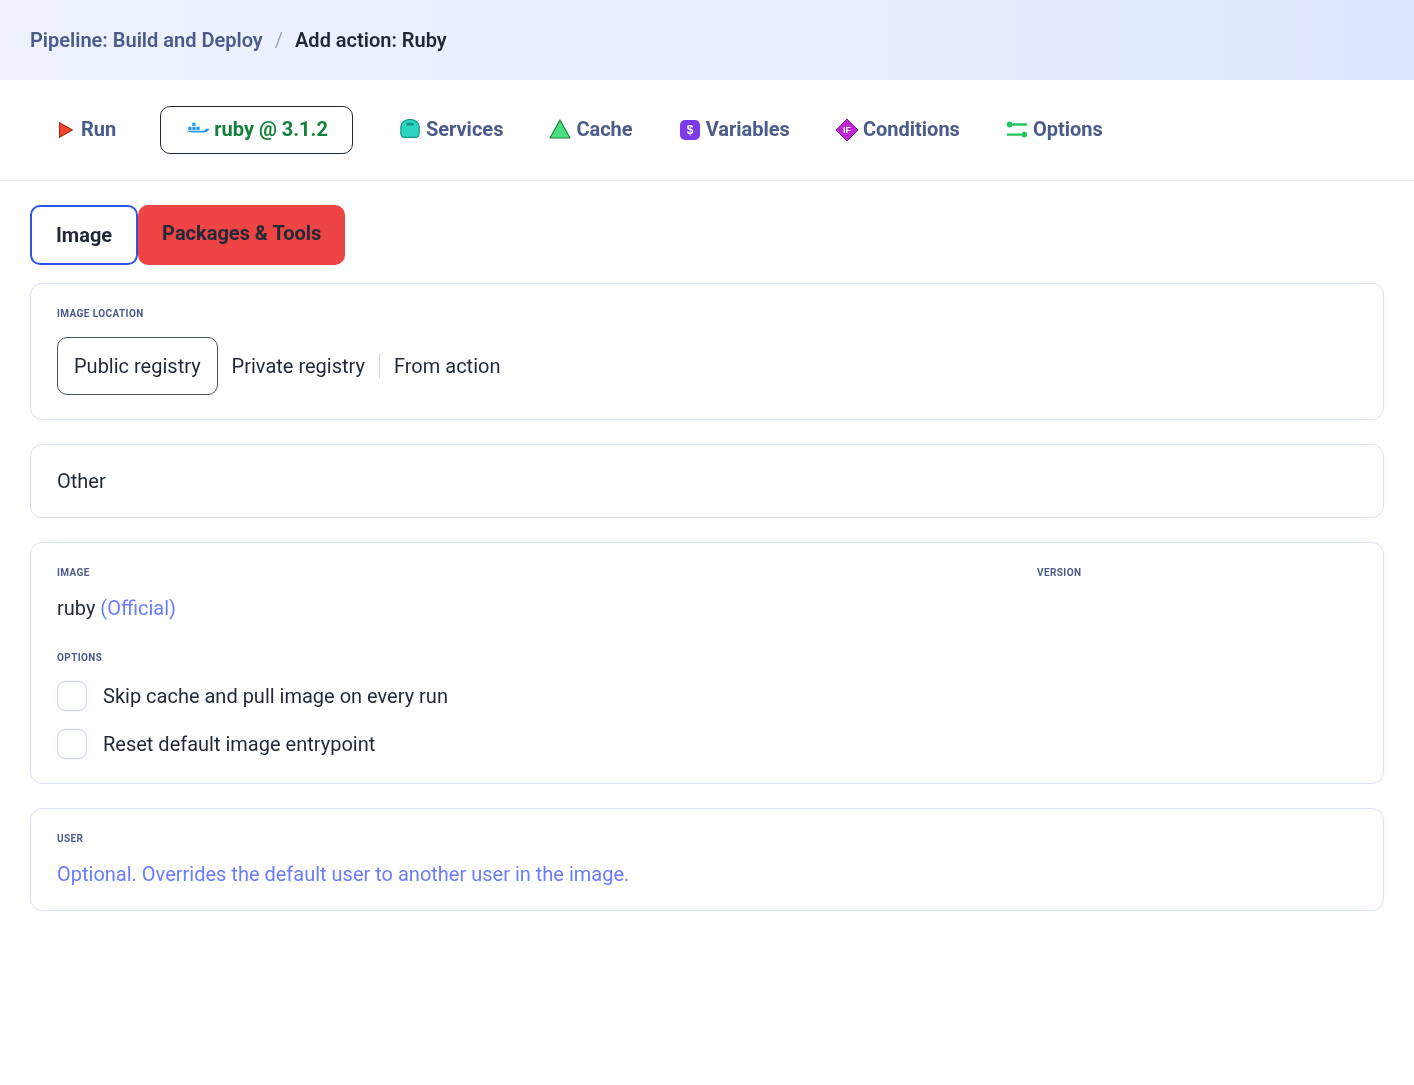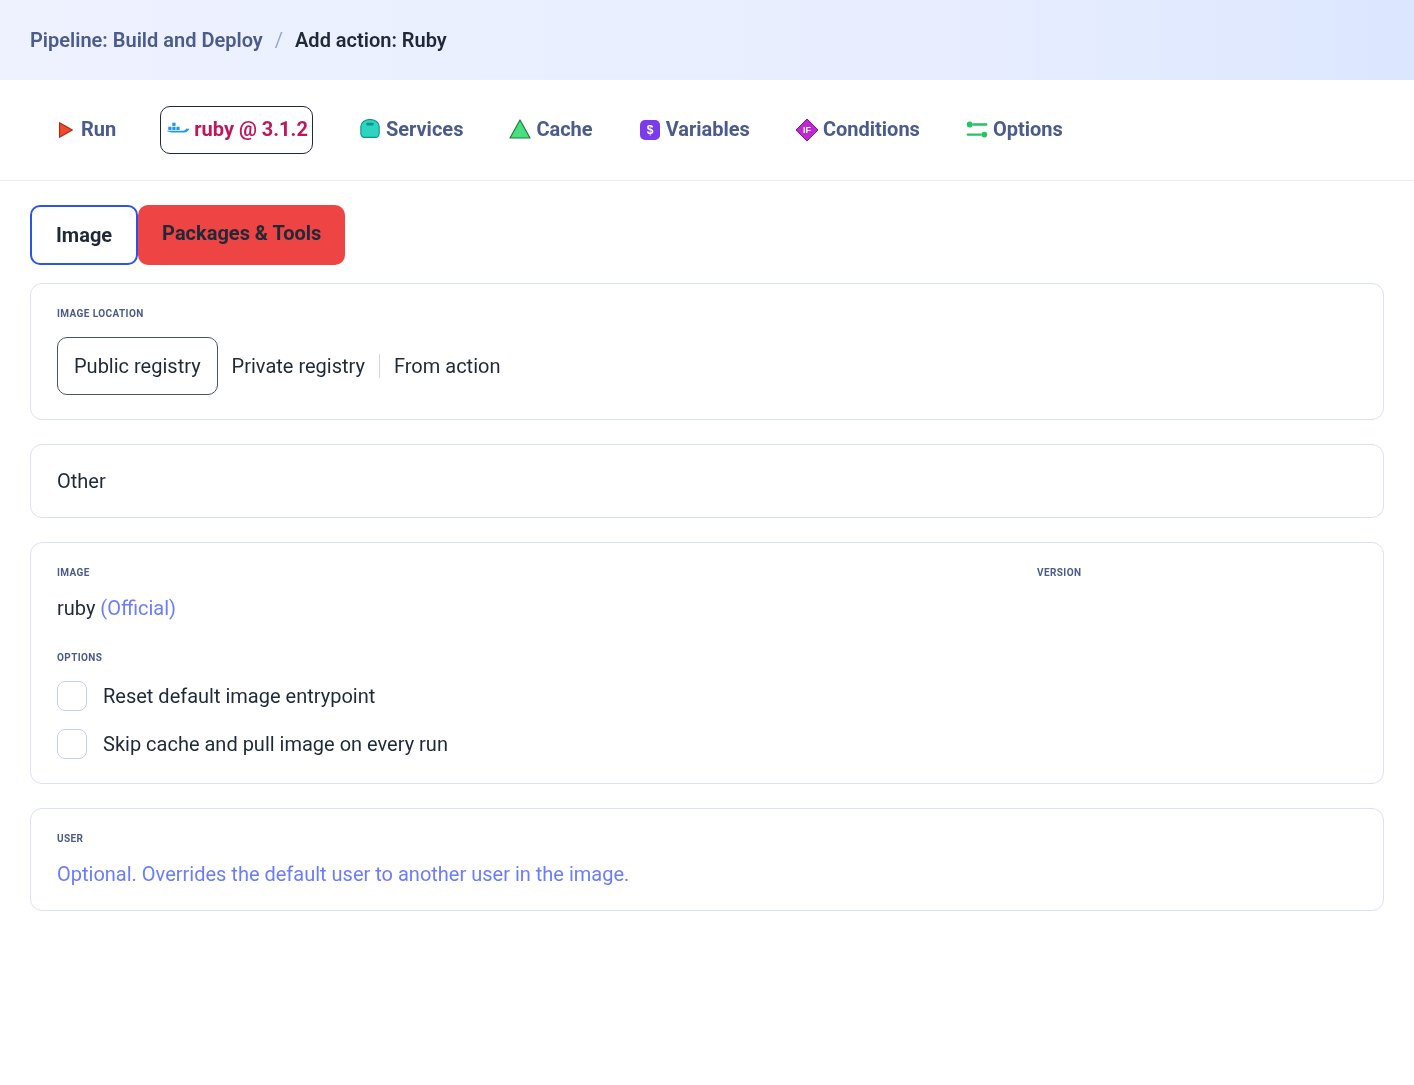--- a/index.html
+++ b/index.html
@@ -33,22 +33,22 @@
     display: inline-flex;
     gap: 3px;
     font-size: 20px;
     font-weight: 700;
     color: #4b5b8a;
     cursor: pointer;
   }
   .tabitem.pill {
     border: 1.5px solid #1f2937;
     border-radius: 10px;
-    padding: 10px 4px;
-    color: #be185d;
+    padding: 10px 24px;
+    color: #15803d;
   }
   .tabitem .icon { width: 26px; height: 26px; display:inline-flex; align-items:center; justify-content:center; }
 
   .subtabs {
     padding: 24px 30px 0 30px;
     display: flex;
     gap: 0;
   }
   .subtab {
     font-size: 20px;
@@ -241,25 +241,25 @@
         </div>
       </div>
       <div class="col narrow">
         <div class="card-label">VERSION</div>
       </div>
     </div>
 
     <div class="card-label" style="margin-top:32px;">OPTIONS</div>
     <div class="optrow">
       <div class="chk"></div>
-      <span>Reset default image entrypoint</span>
+      <span>Skip cache and pull image on every run</span>
     </div>
     <div class="optrow">
       <div class="chk"></div>
-      <span>Skip cache and pull image on every run</span>
+      <span>Reset default image entrypoint</span>
     </div>
   </div>
 
   <div class="card">
     <div class="card-label">USER</div>
     <input class="placeholder-input" type="text" placeholder="Optional. Overrides the default user to another user in the image." style="">
   </div>
 
 </div>
 

